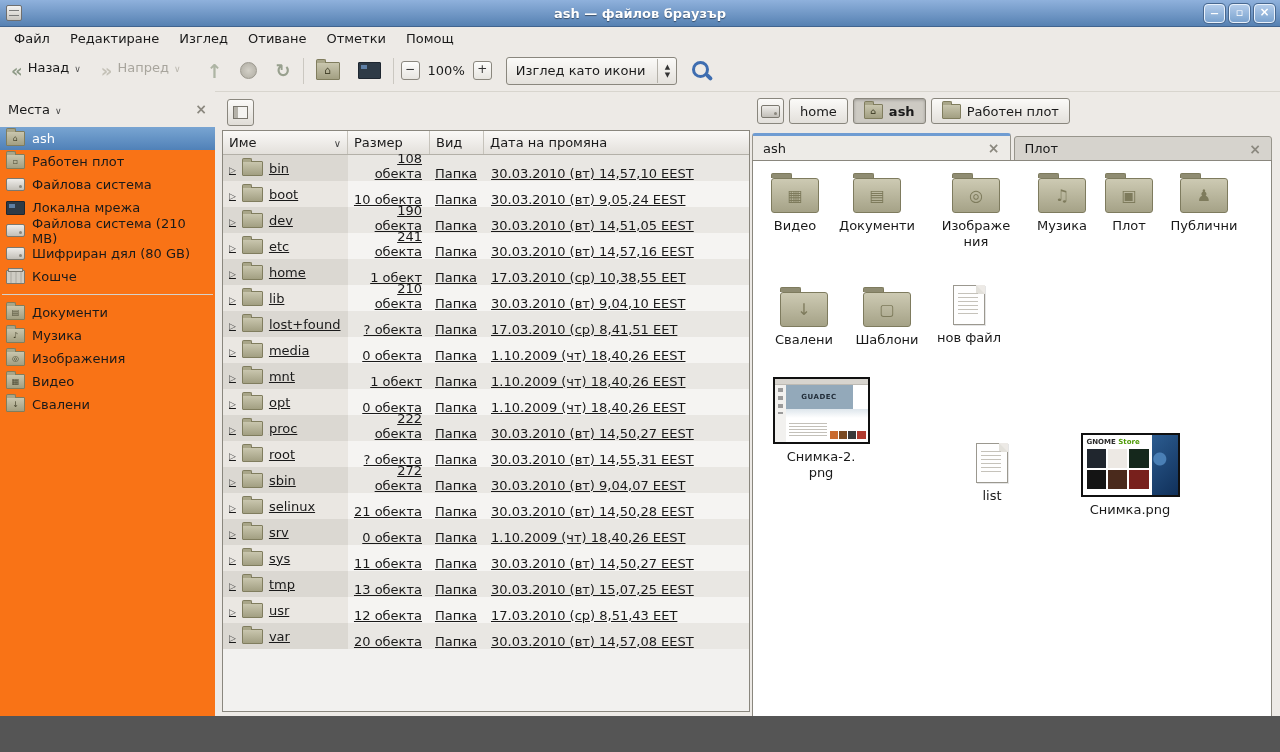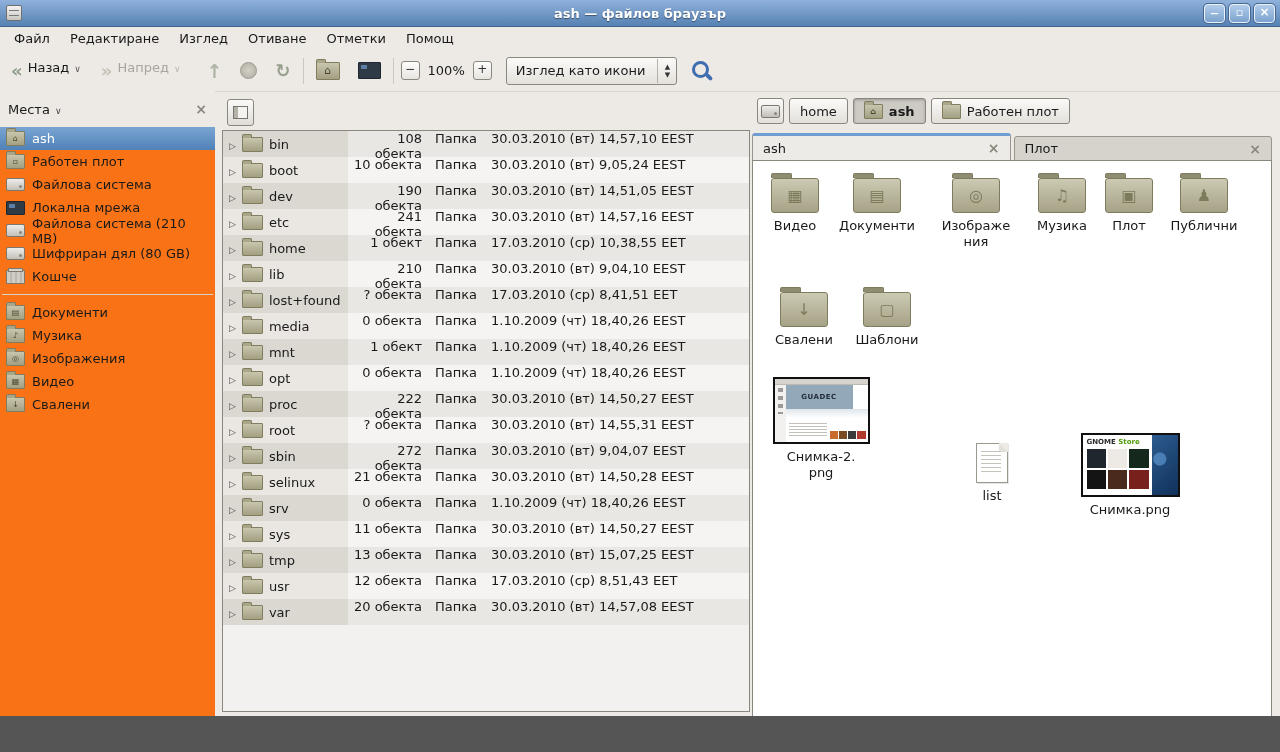--- a/index.html
+++ b/index.html
@@ -86,21 +86,21 @@
        background:linear-gradient(#FBFAF8,#E0DDD7);}
   .pane-btn::before{content:"";position:absolute;left:5px;top:6px;width:13px;height:11px;
        border:1px solid #77746B;background:linear-gradient(90deg,#B5B2A9 0 4px,#F4F3F0 4px);}
   .tree{left:222px;top:130px;width:526px;height:580px;border:1px solid #8A877E;background:#F2F1EF;overflow:hidden;}
   .tree-header{height:24px;display:flex;background:linear-gradient(#FAF9F7,#E3E0DB);
        border-bottom:1px solid #B3B0A8;box-sizing:border-box;}
   .th{padding:0 6px;border-right:1px solid #C6C3BB;display:flex;align-items:center;box-sizing:border-box;}
   .th-name{width:125px;}.th-size{width:82px;}.th-type{width:54px;}.th-date{flex:1;border-right:none;}
   .th-sort{margin-left:auto;}
   .th-sort::before{content:"∨";font-size:10px;color:#444;}
-  .tr{height:26px;display:flex;align-items:flex-start;}
+  .tr{height:26px;display:flex;align-items:flex-end;text-decoration:underline;}
   .row-a{background:#E9E7E3;}
   .row-b{background:#F5F4F2;}
   .cell-name{width:125px;align-self:stretch;display:flex;align-items:center;gap:6px;
        padding-left:6px;box-sizing:border-box;}
   .row-a .cell-name{background:#DBD8D2;}
   .row-b .cell-name{background:#EAE7E2;}
   .cell-size{width:82px;text-align:right;padding-right:8px;box-sizing:border-box;}
   .cell-type{width:54px;padding-left:5px;box-sizing:border-box;}
   .cell-date{flex:1;padding-left:7px;}
   .expander::before{content:"▷";font-size:9px;color:#4a4a4a;}
@@ -312,20 +312,35 @@
           <span class="mi mi-folder">
             <span class="gl">↓</span>
           </span>
           <span>Свалени</span>
         </div>
       </div>
   </div>
 
   <div class="abs pane-btn"></div>
   <div class="abs tree">
+    <div class="tree-header">
+      <span class="th th-name">
+        <span>Име</span>
+        <span class="th-sort"></span>
+      </span>
+      <span class="th th-size">
+        <span>Размер</span>
+        </span>
+      <span class="th th-type">
+        <span>Вид</span>
+        </span>
+      <span class="th th-date">
+        <span>Дата на промяна</span>
+        </span>
+    </div>
     <div id="tree-rows">
         <div class="tr row-a">
           <span class="cell-name">
             <span class="expander"></span>
             <span class="mi mi-folder row-folder"></span>
             <span>bin</span>
           </span>
           <span class="cell-size">108 обекта</span>
           <span class="cell-type">Папка</span>
           <span class="cell-date">30.03.2010 (вт) 14,57,10 EEST</span>
@@ -583,20 +598,26 @@
           <span class="em">↓</span>
         </div>
         <div class="lbl">Свалени</div>
       </div>
       <div class="icon-item" style="left: 96px; top: 124px; width: 76px;">
         <div class="folder-lg">
           <span class="em">▢</span>
         </div>
         <div class="lbl">Шаблони</div>
       </div>
+      <div class="icon-item" style="left: 178px; top: 124px; width: 76px;">
+        <div class="paper">
+          <div class="lines"></div>
+        </div>
+        <div class="lbl">нов файл</div>
+      </div>
       <div class="icon-item" style="left: 12px; top: 216px; width: 112px;">
         <div class="thumb thumb-guadec">
           <div class="t-top"></div>
           <div class="t-side"></div>
           <div class="t-head">
             <span>GUADEC</span>
           </div>
           <div class="t-sky"></div>
           <div class="t-txt"></div>
           <div class="t-pics">

